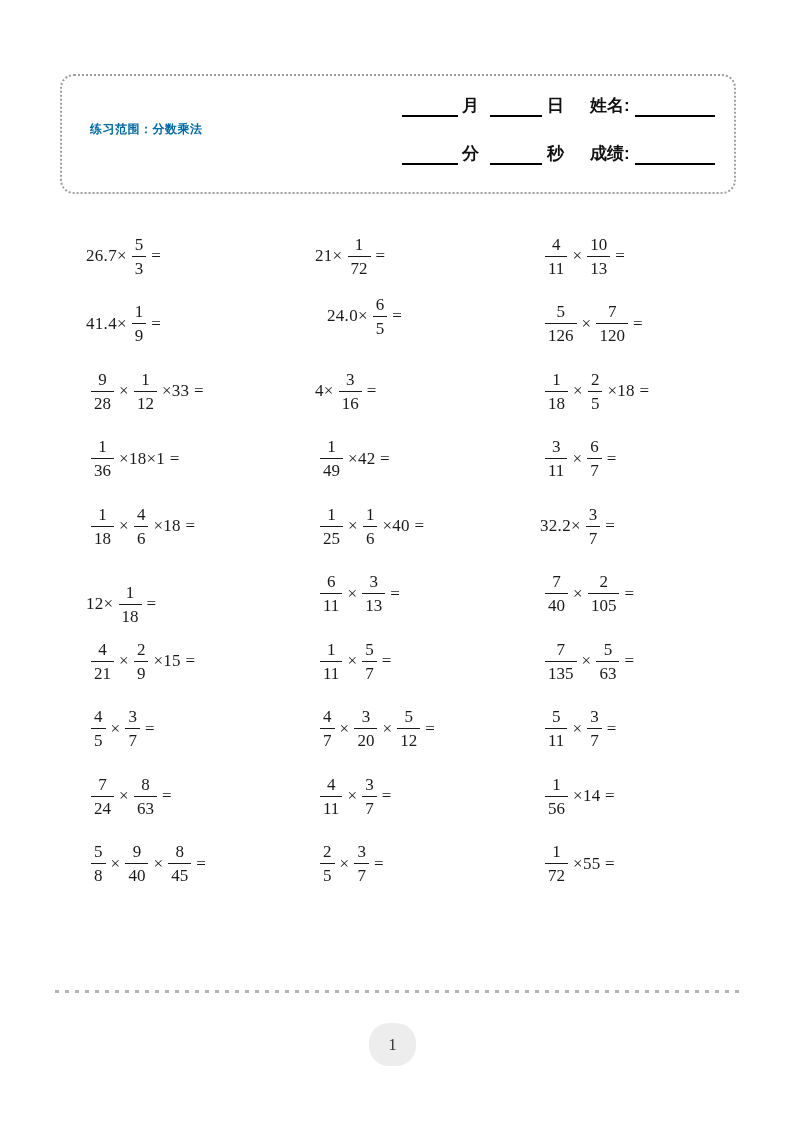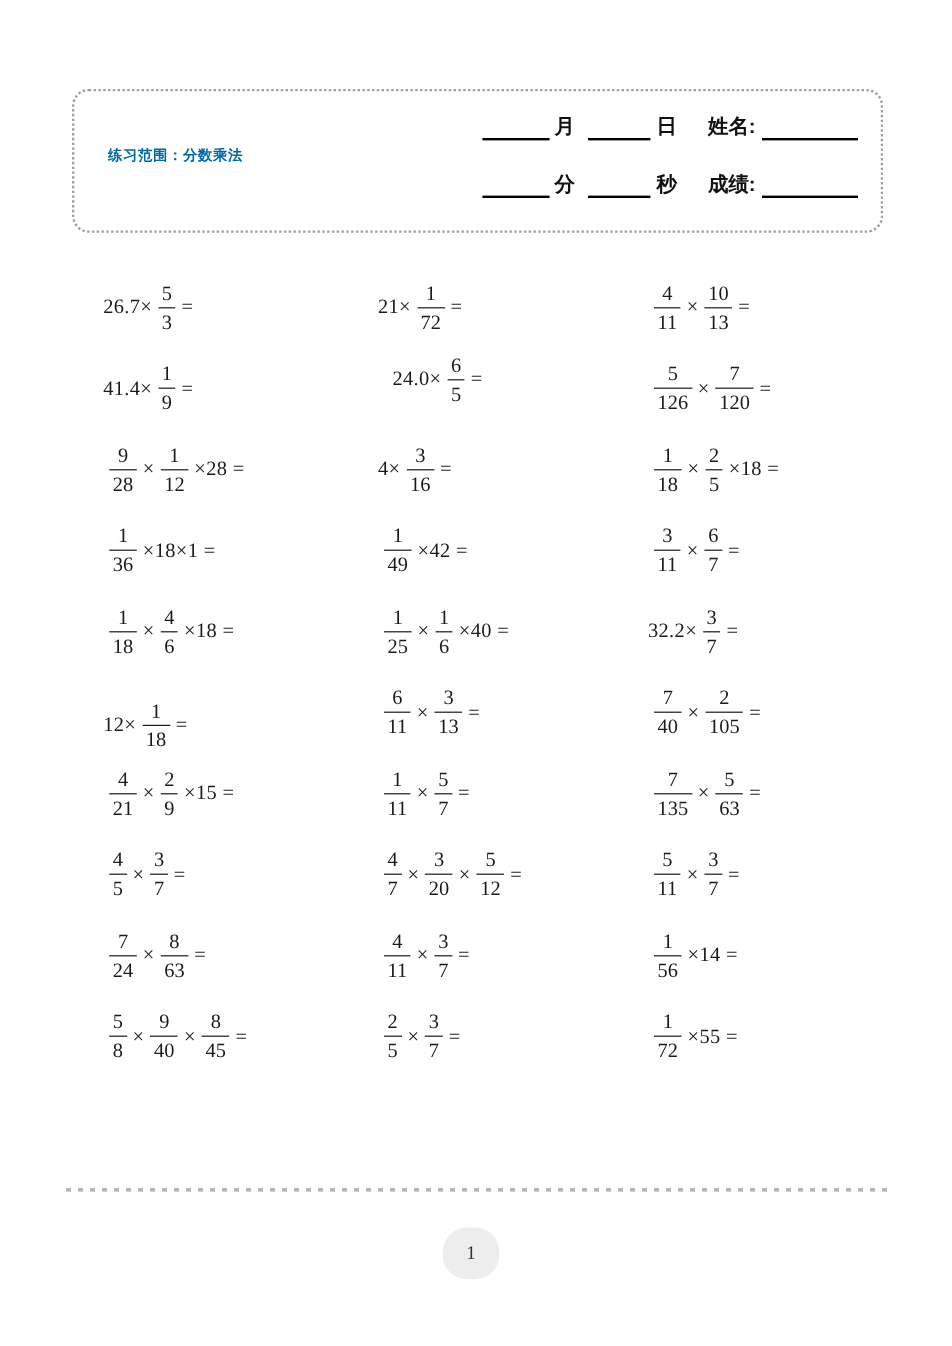--- a/index.html
+++ b/index.html
@@ -146,21 +146,21 @@
       <div class="problem" style="left: 86px; top: 368px;">
         <span class="frac">
           <div class="nm">9</div>
           <div class="dn">28</div>
         </span>
         <span class="mtext">×</span>
         <span class="frac">
           <div class="nm">1</div>
           <div class="dn">12</div>
         </span>
-        <span class="mtext">×28 =</span>
+        <span class="mtext">×33 =</span>
       </div>
       <div class="problem" style="left: 315px; top: 368px;">
         <span class="mtext">4×</span>
         <span class="frac">
           <div class="nm">3</div>
           <div class="dn">16</div>
         </span>
         <span class="mtext">=</span>
       </div>
       <div class="problem" style="left: 540px; top: 368px;">

